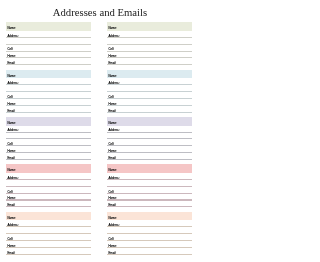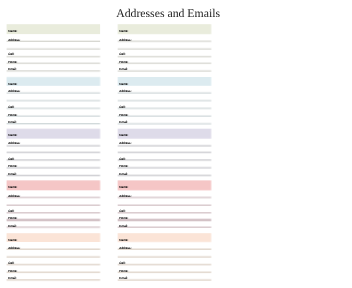--- a/index.html
+++ b/index.html
@@ -1,20 +1,20 @@
 <!DOCTYPE html>
 <html><head>
 <meta charset="utf-8">
 <title>Addresses and Emails</title>
 <style>
   html,body{margin:0;padding:0;background:#ffffff;}
   body{width:200px;height:262px;font-family:"Liberation Sans",sans-serif;}
   .page{position:relative;width:200px;height:262px;overflow:hidden;background:#ffffff;}
 
-  .title{position:absolute;left:0;top:7.2px;width:200px;text-align:right;
+  .title{position:absolute;left:0;top:7.2px;width:200px;text-align:center;
          font-family:"Liberation Serif",serif;font-size:10.7px;line-height:10.7px;
          color:#1b1b1b;white-space:nowrap;transform:translateZ(0);}
 
   .grid{position:absolute;left:6px;top:22.4px;width:188px;height:230px;}
 
   .card{position:absolute;width:85.2px;}
   .card-header{height:8.5px;box-sizing:border-box;position:relative;}
   .field-row{height:6.85px;box-sizing:border-box;position:relative;}
   .field-row .rule{position:absolute;left:0;right:0;bottom:-0.2px;height:1.05px;}
 

